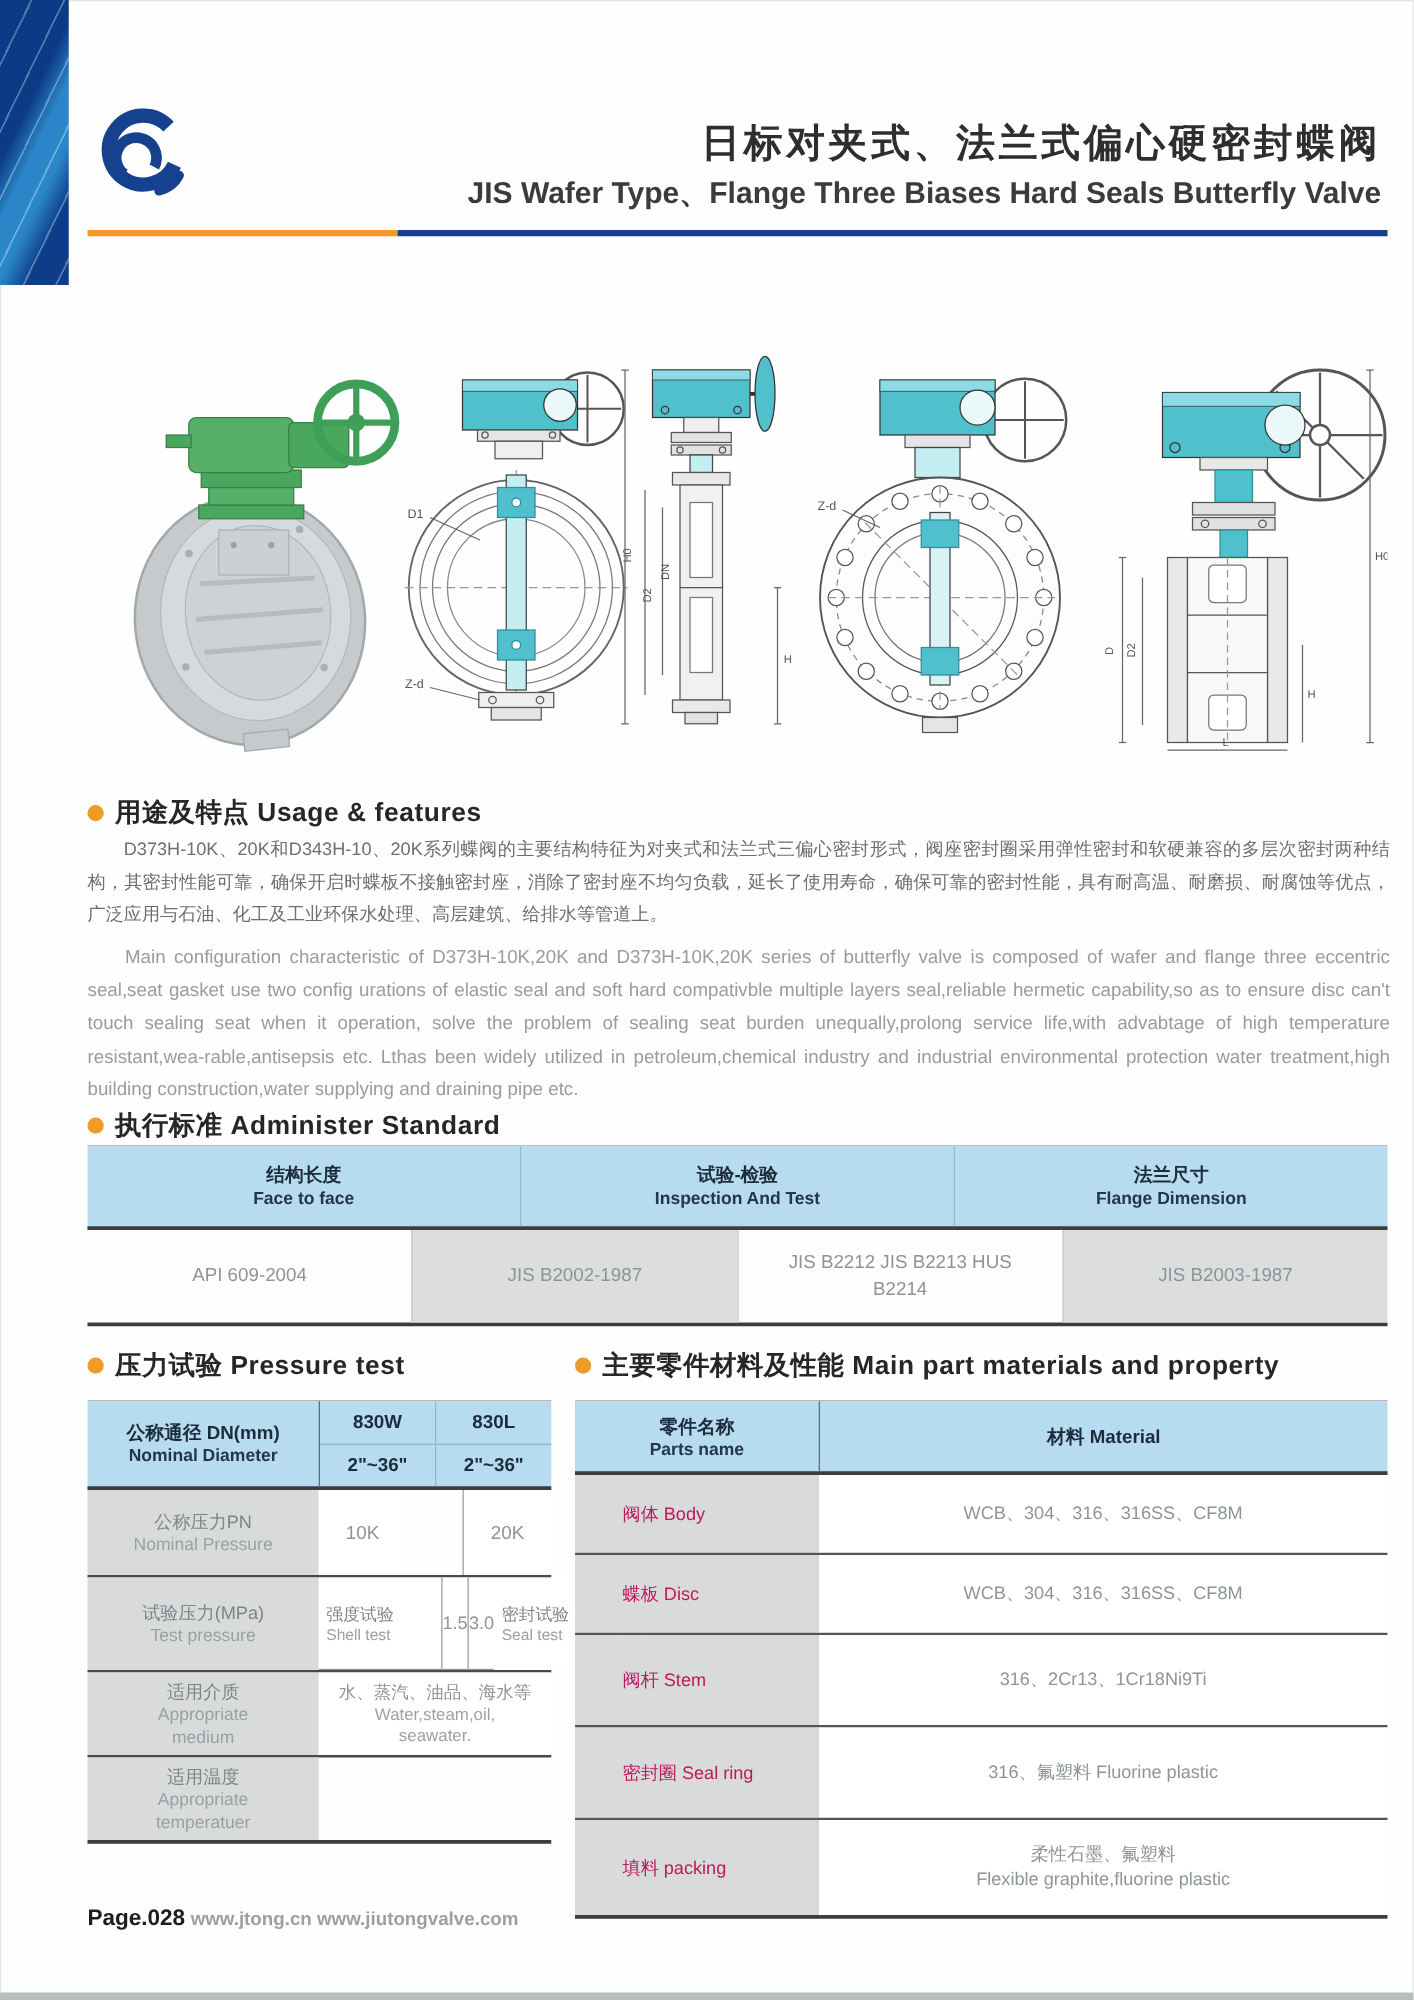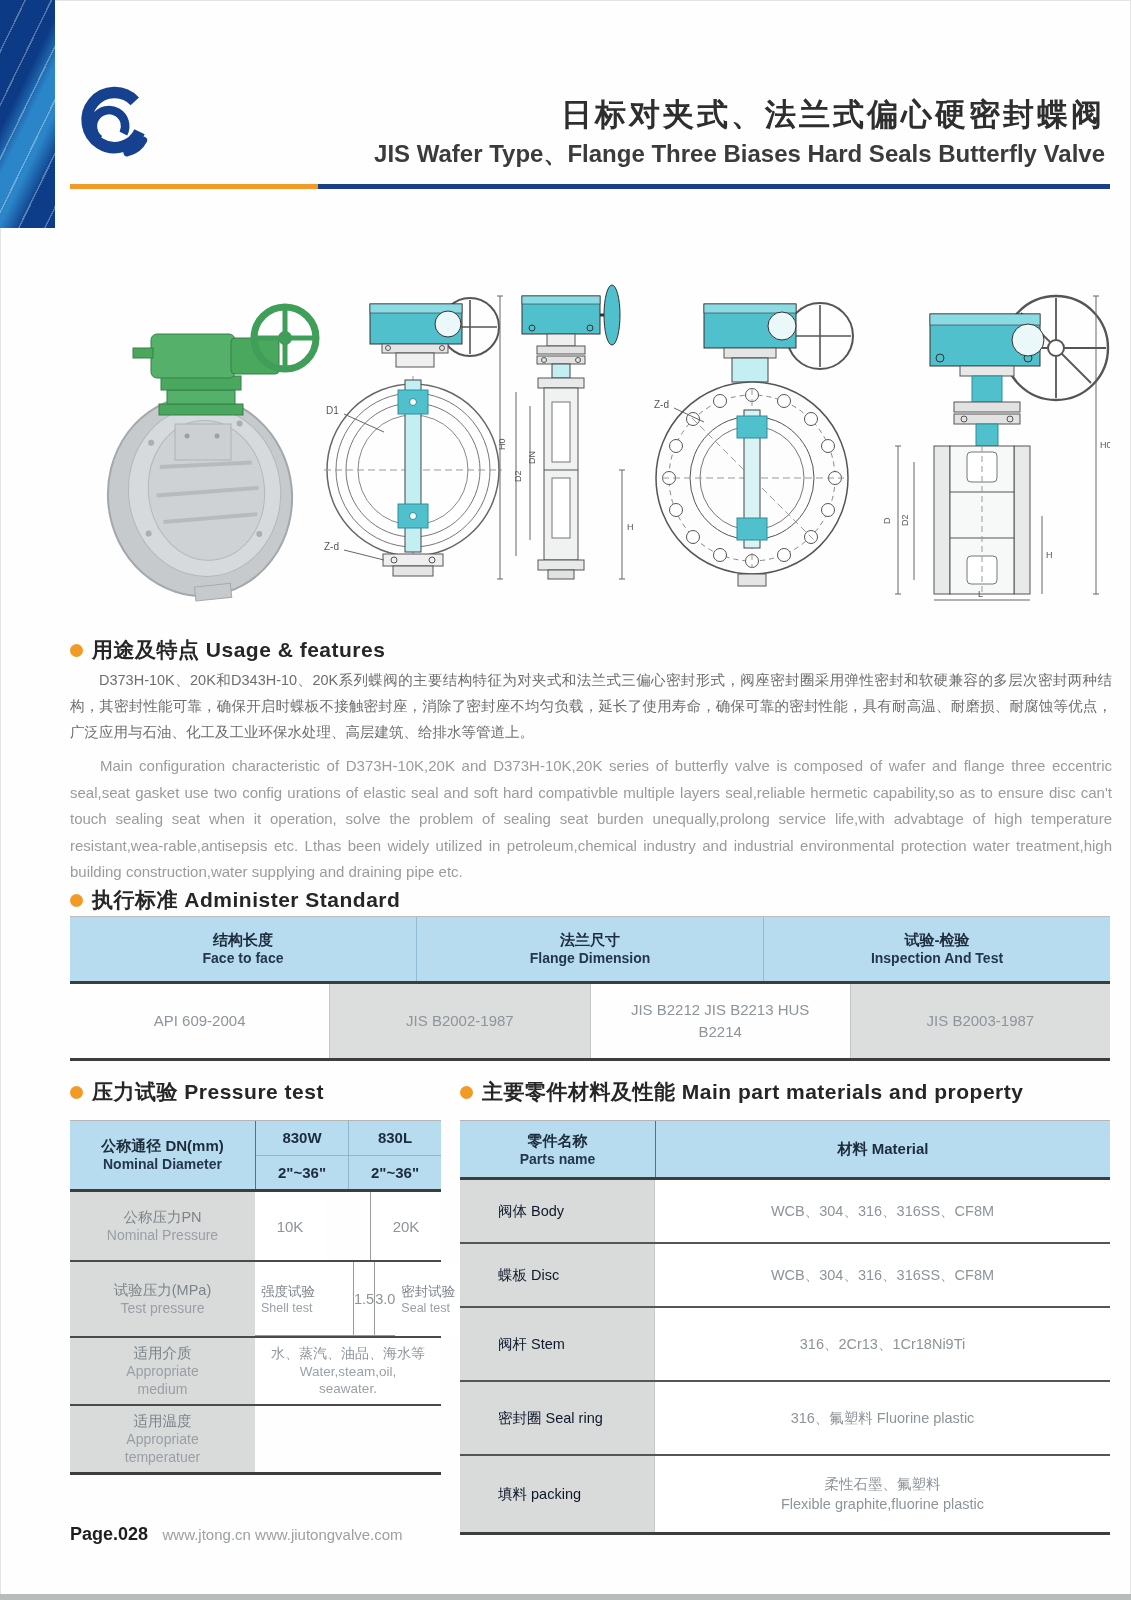--- a/index.html
+++ b/index.html
@@ -112,32 +112,32 @@
   .mt-head{display:flex;height:56px;background:#b7dcef;border-bottom:3px solid #3d3d3d;}
   .mt-head .pcol{width:195px;flex:0 0 auto;display:flex;flex-direction:column;justify-content:center;
     align-items:center;border-right:1px solid #58717f;text-align:center;}
   .mt-head .pzh{font-size:15px;font-weight:bold;color:#1d2c3c;}
   .mt-head .pen{font-size:14px;font-weight:bold;color:#23364b;}
   .mt-head .mcol{flex:1;display:flex;justify-content:center;align-items:center;
     font-size:15px;font-weight:bold;color:#1d2c3c;}
   .mt-row{display:flex;border-bottom:2px solid #555;}
   .mt-row:last-child{border-bottom:3px solid #3d3d3d;}
   .mt-row .lbl{width:195px;flex:0 0 auto;background:#d9dbdb;display:flex;justify-content:flex-start;
-    align-items:center;padding-left:38px;box-sizing:border-box;font-size:14.5px;color:#0f172a;
+    align-items:center;padding-left:38px;box-sizing:border-box;font-size:14.5px;color:#be185d;
     border-right:1px solid #c9c9c9;}
   .mt-row .val{flex:1;display:flex;flex-direction:column;justify-content:center;align-items:center;
     background:#fff;font-size:14.5px;color:#8d949a;text-align:center;line-height:1.4;}
   .mt-r1,.mt-r2{height:62px;}
   .mt-r3,.mt-r4{height:72px;}
   .mt-r5{height:76px;}
 
   
   .footer{position:absolute;left:70px;top:1524px;white-space:nowrap;}
   .footer .pg{font-size:18px;font-weight:bold;color:#1d1d1d;}
-  .footer .urls{font-size:15px;color:#9aa0a5;margin-left:10px;}
+  .footer .urls{font-size:15px;color:#9aa0a5;font-weight:bold;}
   .bottom-edge{position:absolute;left:0;bottom:0;width:100%;height:6px;background:#b7bdbd;}
 </style>
 </head>
 <body>
 
 <div class="page">
 
   <div class="corner-stripe"></div>
 
   <svg class="logo-icon" viewBox="0 0 80 86">
@@ -343,26 +343,26 @@
     <span class="bullet"></span>
     <span class="txt">执行标准 Administer Standard</span>
   </div>
   <div class="std-table">
     <div class="std-head">
       <div class="cell">
         <span class="zh">结构长度</span>
         <span class="en">Face to face</span>
       </div>
       <div class="cell">
+        <span class="zh">试验-检验</span>
+        <span class="en">Inspection And Test</span>
+      </div>
+      <div class="cell">
         <span class="zh">法兰尺寸</span>
         <span class="en">Flange Dimension</span>
-      </div>
-      <div class="cell">
-        <span class="zh">试验-检验</span>
-        <span class="en">Inspection And Test</span>
       </div>
     </div>
     <div class="std-body">
       <div class="cell">
           <span>API 609-2004</span>
         </div>
       <div class="cell">
           <span>JIS B2002-1987</span>
         </div>
       <div class="cell">

